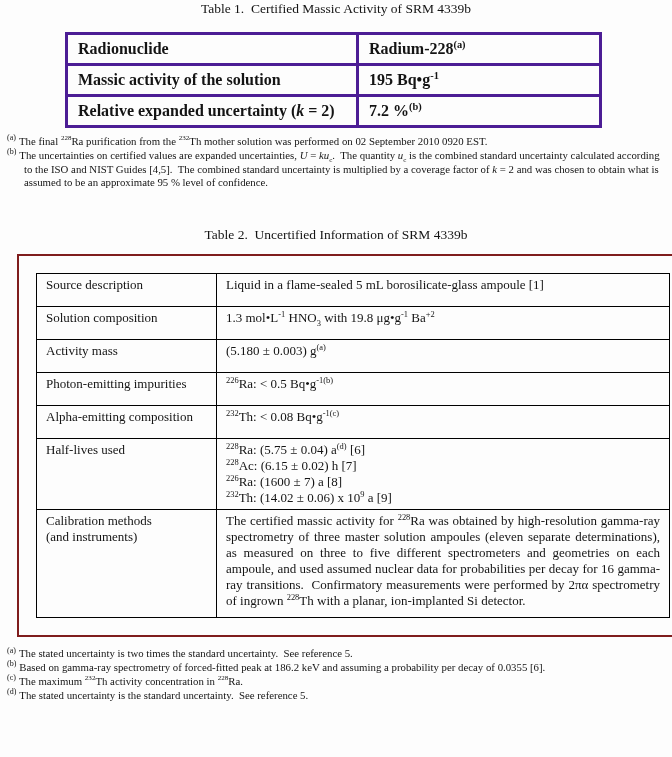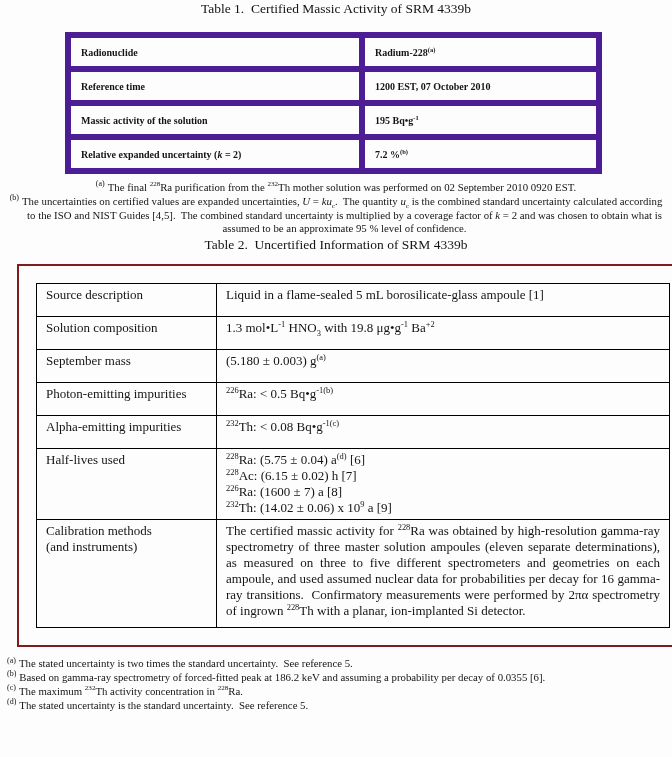--- a/index.html
+++ b/index.html
@@ -11,34 +11,34 @@
     overflow: hidden;
   }
   .page { position: relative; width: 672px; height: 757px; }
 
   .t-title {
     text-align: center;
     font-size: 13.5px;
     line-height: 17px;
   }
   .t1-title { }
-  .t2-title { }
+  .t2-title { margin-top: 36px; }
 
   
   table.t1 {
     margin: 15px 0 0 65px;
     width: 537px;
     border-collapse: collapse;
     border: 2px solid #000;
     table-layout: fixed;
   }
   table.t1 td {
-    border: 6px solid #4c1d95;
+    border: 3px solid #4c1d95;
     font-weight: bold;
-    font-size: 10px;
+    font-size: 16px;
     height: 28px;
     vertical-align: middle;
     padding: 0 10px;
   }
   table.t1 td.col1 { width: 268px; }
 
   
   .t2-wrap {
     margin: 11px 0 0 17px;
     width: 634px;
@@ -64,21 +64,21 @@
   table.t2 tr.r-half  { height: 70px; margin-top: 8px; }
   table.t2 td.justify { text-align: justify; padding-bottom: 8px; }
 
   
   .fnotes {
     font-size: 10.8px;
     line-height: 13.8px;
     margin-left: 7px;
     margin-right: 7px;
   }
-  .fnotes-t1 { margin-top: 7px; text-align: center; }
+  .fnotes-t1 { margin-top: 7px; }
   .fnotes-t2 { margin-top: 10px; }
   .fnote { margin: 0; padding-left: 17px; text-indent: -17px; }
   .fn-marker {
     font-size: 8px;
     vertical-align: super;
     line-height: 0;
     padding-right: 3px;
   }
 
   sup { font-size: 0.65em; vertical-align: super; line-height: 0; }
@@ -89,24 +89,20 @@
 
 <div class="page">
 
   <div class="t-title t1-title">Table 1.&nbsp; Certified Massic Activity of SRM 4339b</div>
 
   <table class="t1">
     <tbody>
       <tr>
         <td class="col1">Radionuclide</td>
         <td>Radium-228<sup>(a)</sup></td>
-      </tr>
-      <tr>
-        <td class="col1">Reference time</td>
-        <td>1200 EST, 07 October 2010</td>
       </tr>
       <tr>
         <td class="col1">Massic activity of the solution</td>
         <td>195 Bq•g<sup>-1</sup></td>
       </tr>
       <tr>
         <td class="col1">Relative expanded uncertainty (<i>k</i> = 2)</td>
         <td>7.2 %<sup>(b)</sup></td>
       </tr>
     </tbody>
@@ -124,29 +120,29 @@
       <tbody>
         <tr class="r-short">
           <td class="col1">Source description</td>
           <td>Liquid in a flame-sealed 5 mL borosilicate-glass ampoule [1]</td>
         </tr>
         <tr class="r-short">
           <td class="col1">Solution composition</td>
           <td>1.3 mol•L<sup>-1</sup> HNO<sub>3</sub> with 19.8 μg•g<sup>-1</sup> Ba<sup>+2</sup></td>
         </tr>
         <tr class="r-short">
-          <td class="col1">September mass</td>
+          <td class="col1">Activity mass</td>
           <td>(5.180 ± 0.003) g<sup>(a)</sup></td>
         </tr>
         <tr class="r-short">
           <td class="col1">Photon-emitting impurities</td>
           <td><sup>226</sup>Ra: &lt; 0.5 Bq•g<sup>-1(b)</sup></td>
         </tr>
         <tr class="r-short">
-          <td class="col1">Alpha-emitting impurities</td>
+          <td class="col1">Alpha-emitting composition</td>
           <td><sup>232</sup>Th: &lt; 0.08 Bq•g<sup>-1(c)</sup></td>
         </tr>
         <tr class="r-half">
           <td class="col1">Half-lives used</td>
           <td><sup>228</sup>Ra: (5.75 ± 0.04) a<sup>(d)</sup> [6]<br><sup>228</sup>Ac: (6.15 ± 0.02) h [7]<br><sup>226</sup>Ra: (1600 ± 7) a [8]<br><sup>232</sup>Th: (14.02 ± 0.06) x 10<sup>9</sup> a [9]</td>
         </tr>
         <tr>
           <td class="col1">Calibration methods<br>(and instruments)</td>
           <td class="justify">The certified massic activity for <sup>228</sup>Ra was obtained by high-resolution gamma-ray spectrometry of three master solution ampoules (eleven separate determinations), as measured on three to five different spectrometers and geometries on each ampoule, and used assumed nuclear data for probabilities per decay for 16 gamma-ray transitions.&nbsp; Confirmatory measurements were performed by 2πα spectrometry of ingrown <sup>228</sup>Th with a planar, ion-implanted Si detector.</td>
         </tr>

